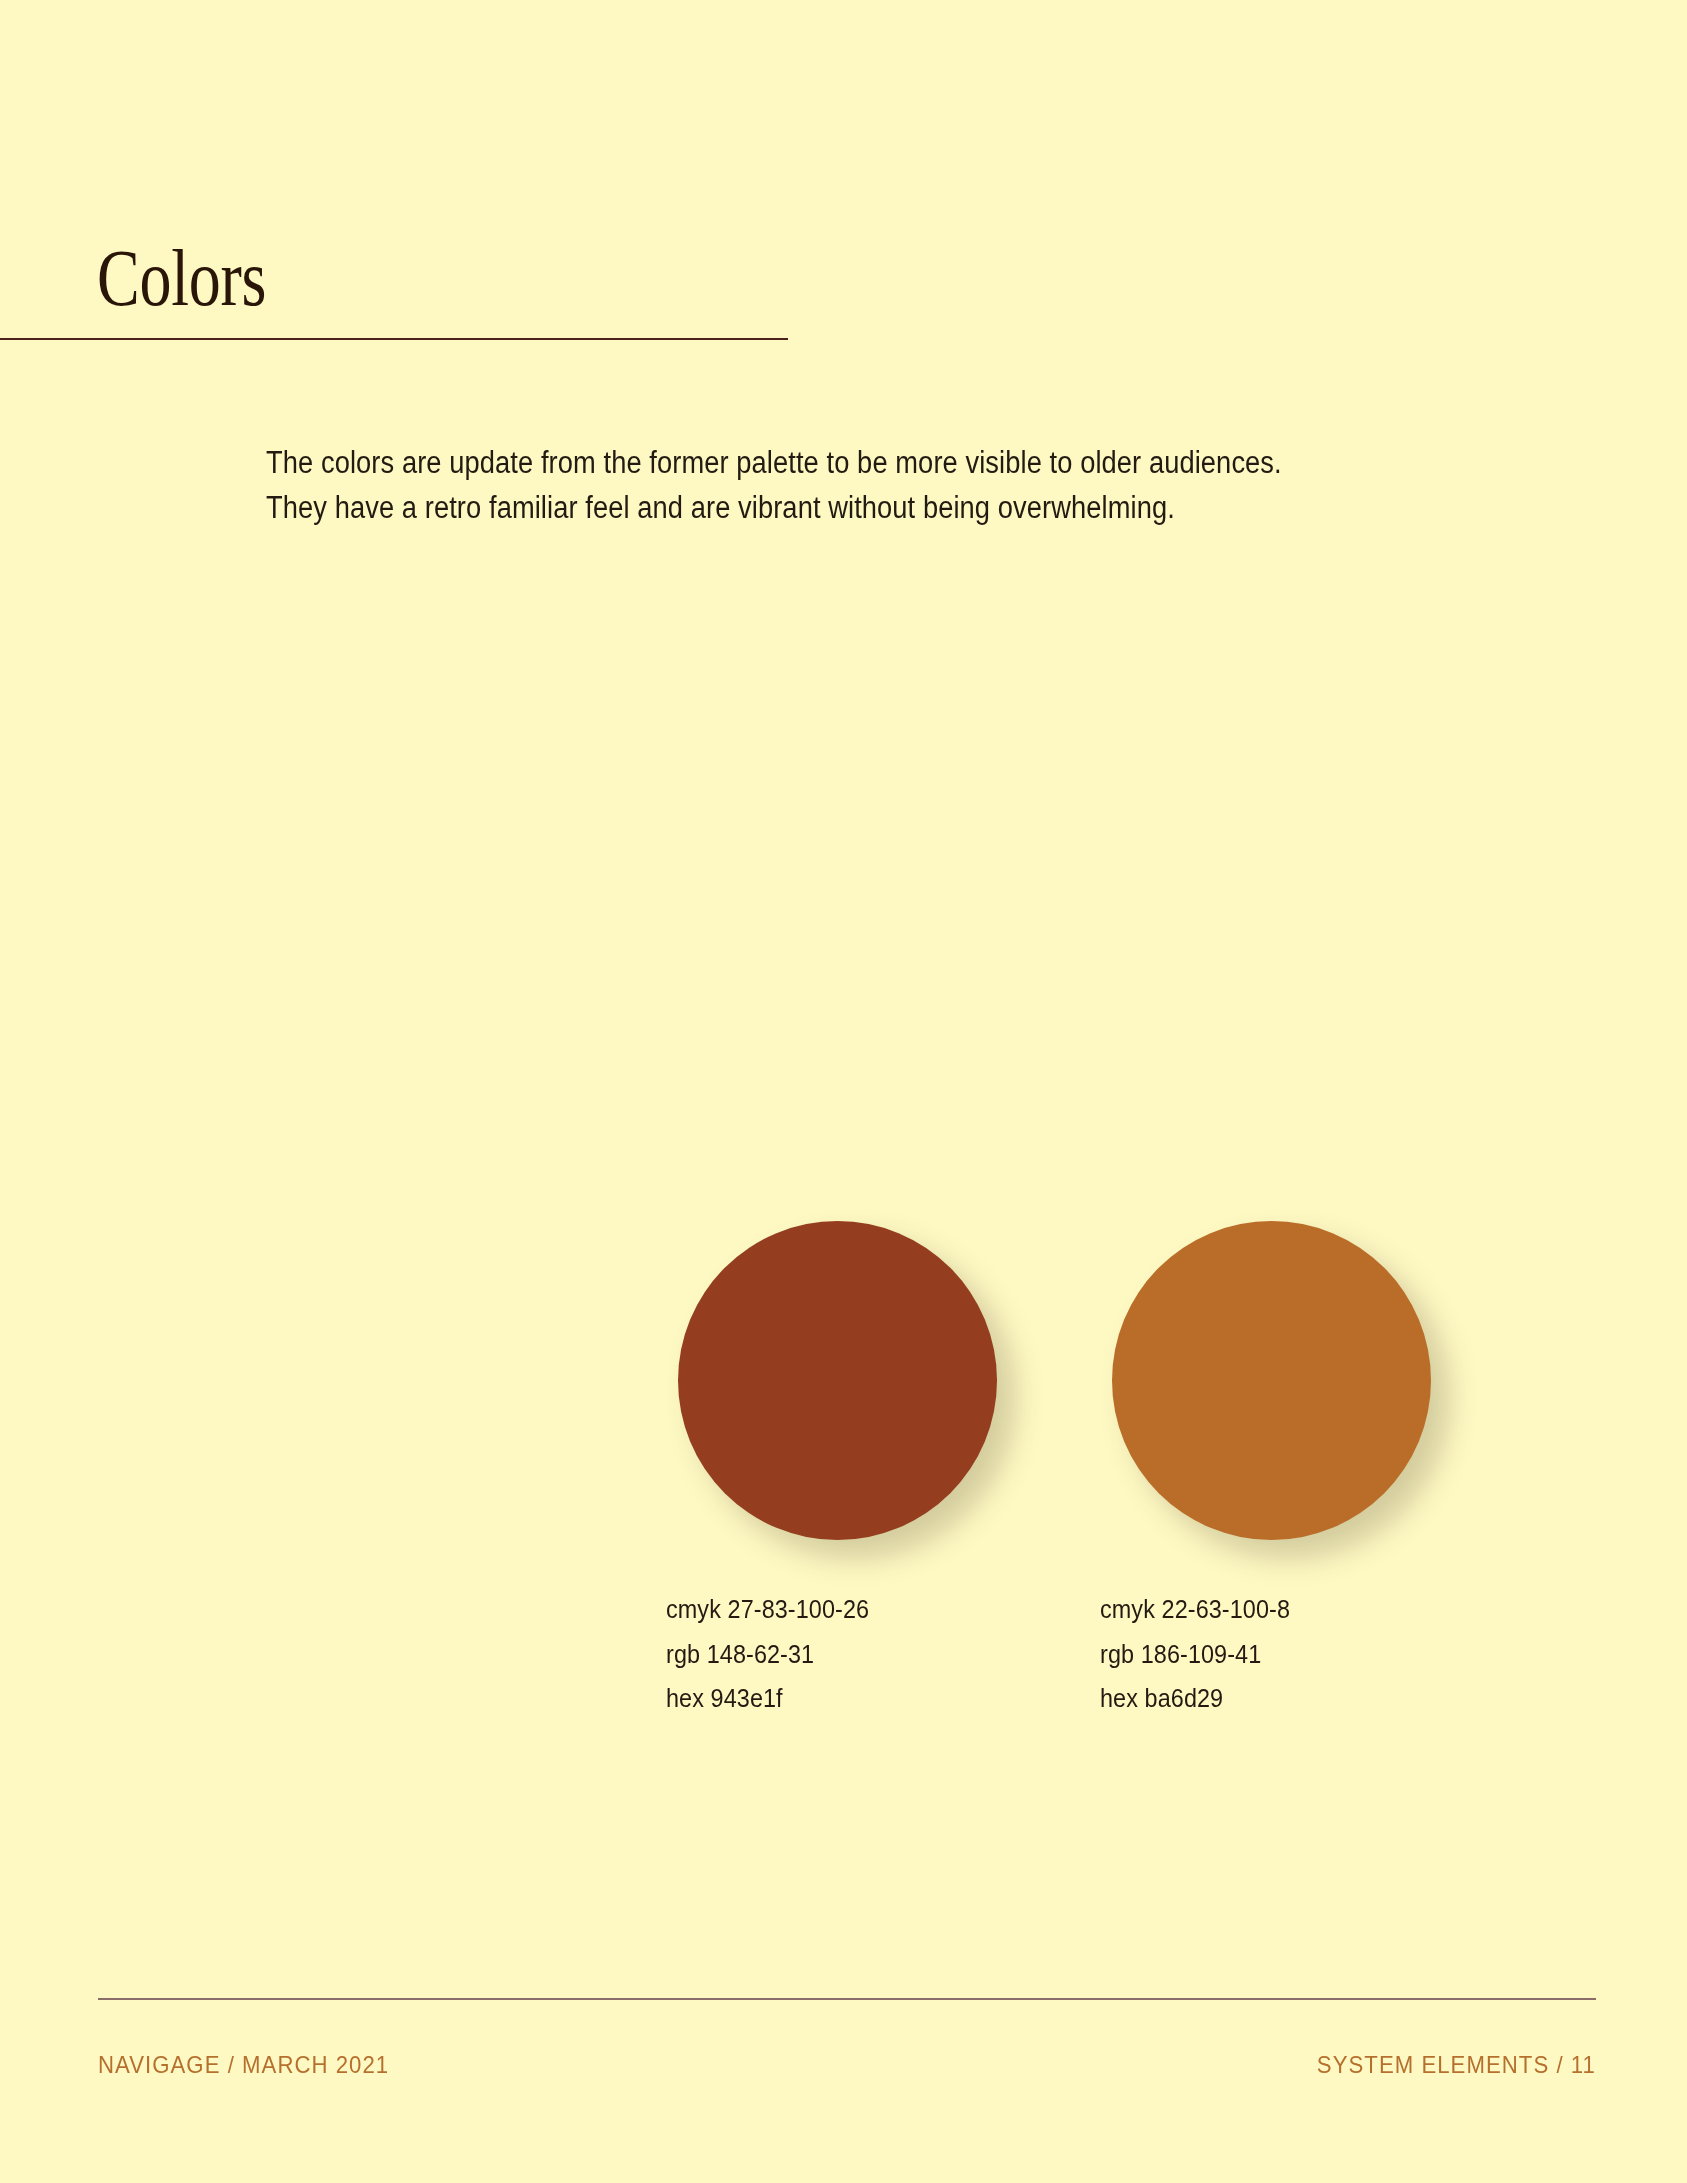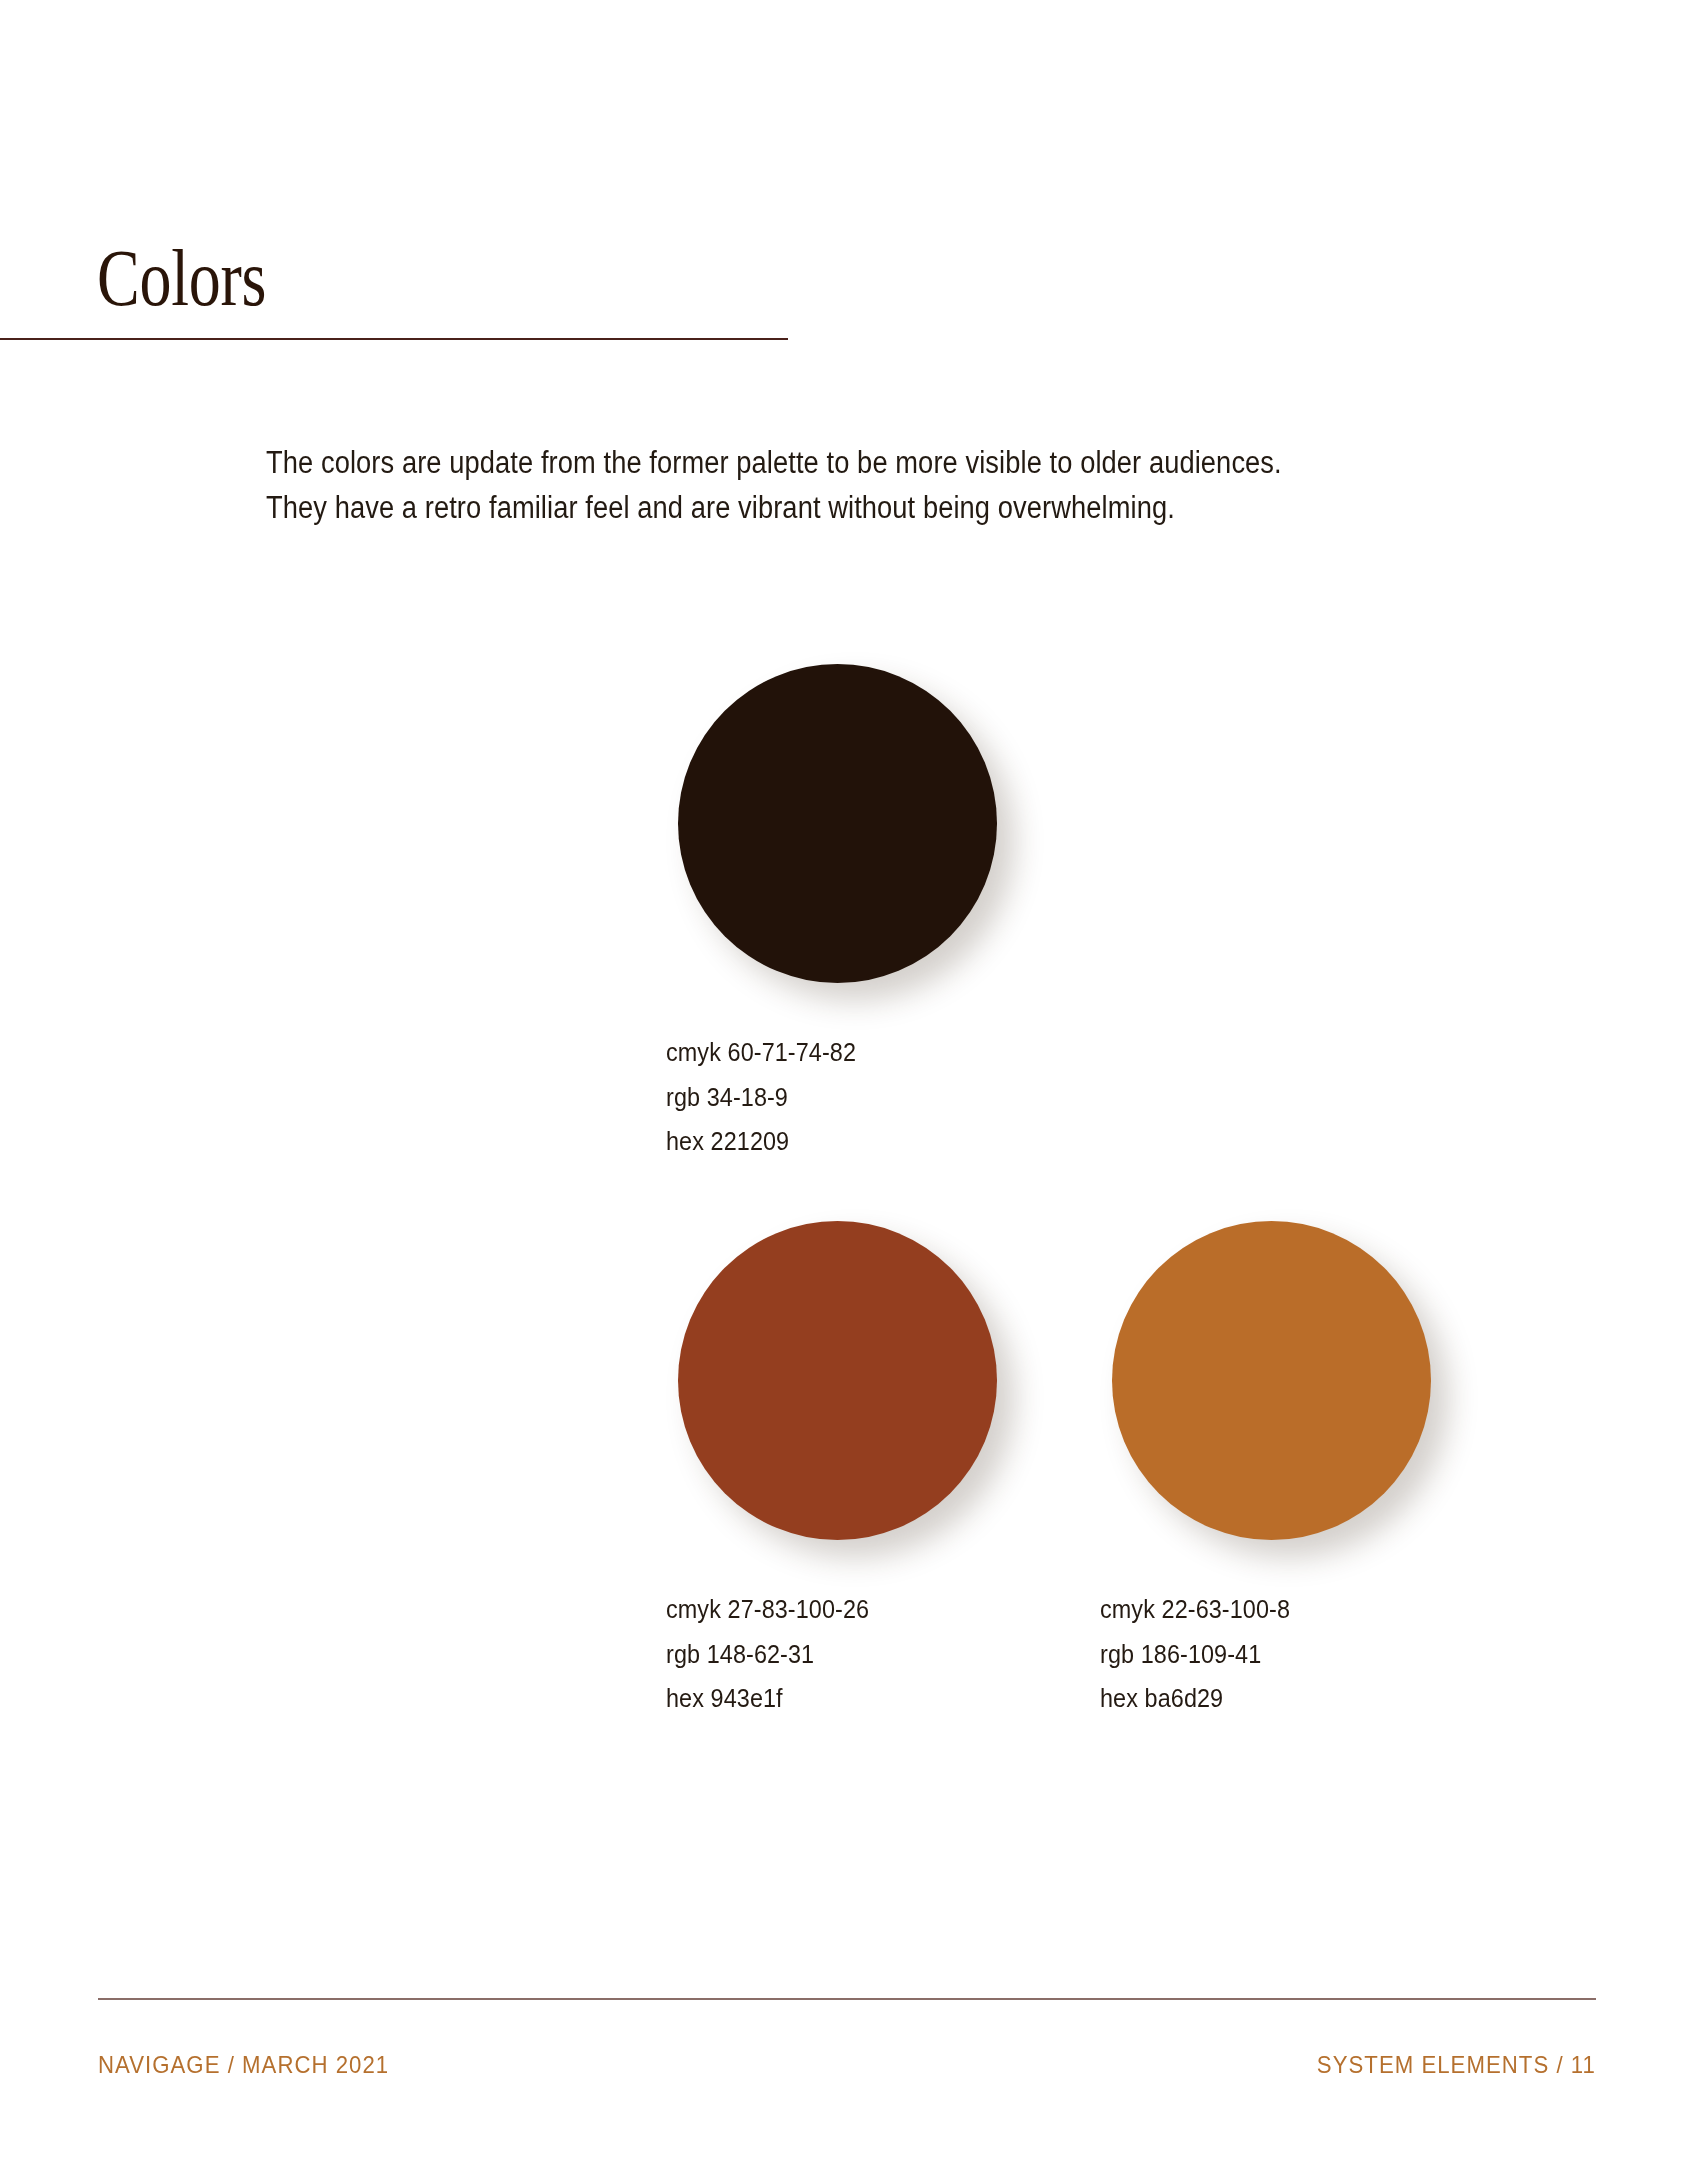--- a/index.html
+++ b/index.html
@@ -118,35 +118,27 @@
     color: #b5702e;
     white-space: nowrap;
     transform: scaleX(0.94);
   }
   .footer-left  { left: 98px;  transform-origin: left top; }
   .footer-right { right: 91px; transform-origin: right top; text-align: right; }
 </style>
 </head>
 <body>
 
-<div class="page" style="background: #ffffff; text-decoration: underline;">
+<div class="page" style="background: #fef9c3; text-decoration: underline;">
 
   <h1 class="page-title">Colors</h1>
   <div class="title-rule" style="background: rgb(74, 33, 27);"></div>
 
   <p class="intro">The colors are update from the former palette to be more visible to older audiences. They have a retro familiar feel and are vibrant without being overwhelming.</p>
 
-  <div class="swatch sw-1">
-    <div class="disc" style="background: rgb(34, 18, 9);"></div>
-    <div class="meta">
-      <div>cmyk 60-71-74-82</div>
-      <div>rgb 34-18-9</div>
-      <div>hex 221209</div>
-    </div>
-  </div>
 
 
 
   <div class="swatch sw-4">
     <div class="disc" style="background: rgb(148, 62, 31);"></div>
     <div class="meta">
       <div>cmyk 27-83-100-26</div>
       <div>rgb 148-62-31</div>
       <div>hex 943e1f</div>
     </div>

